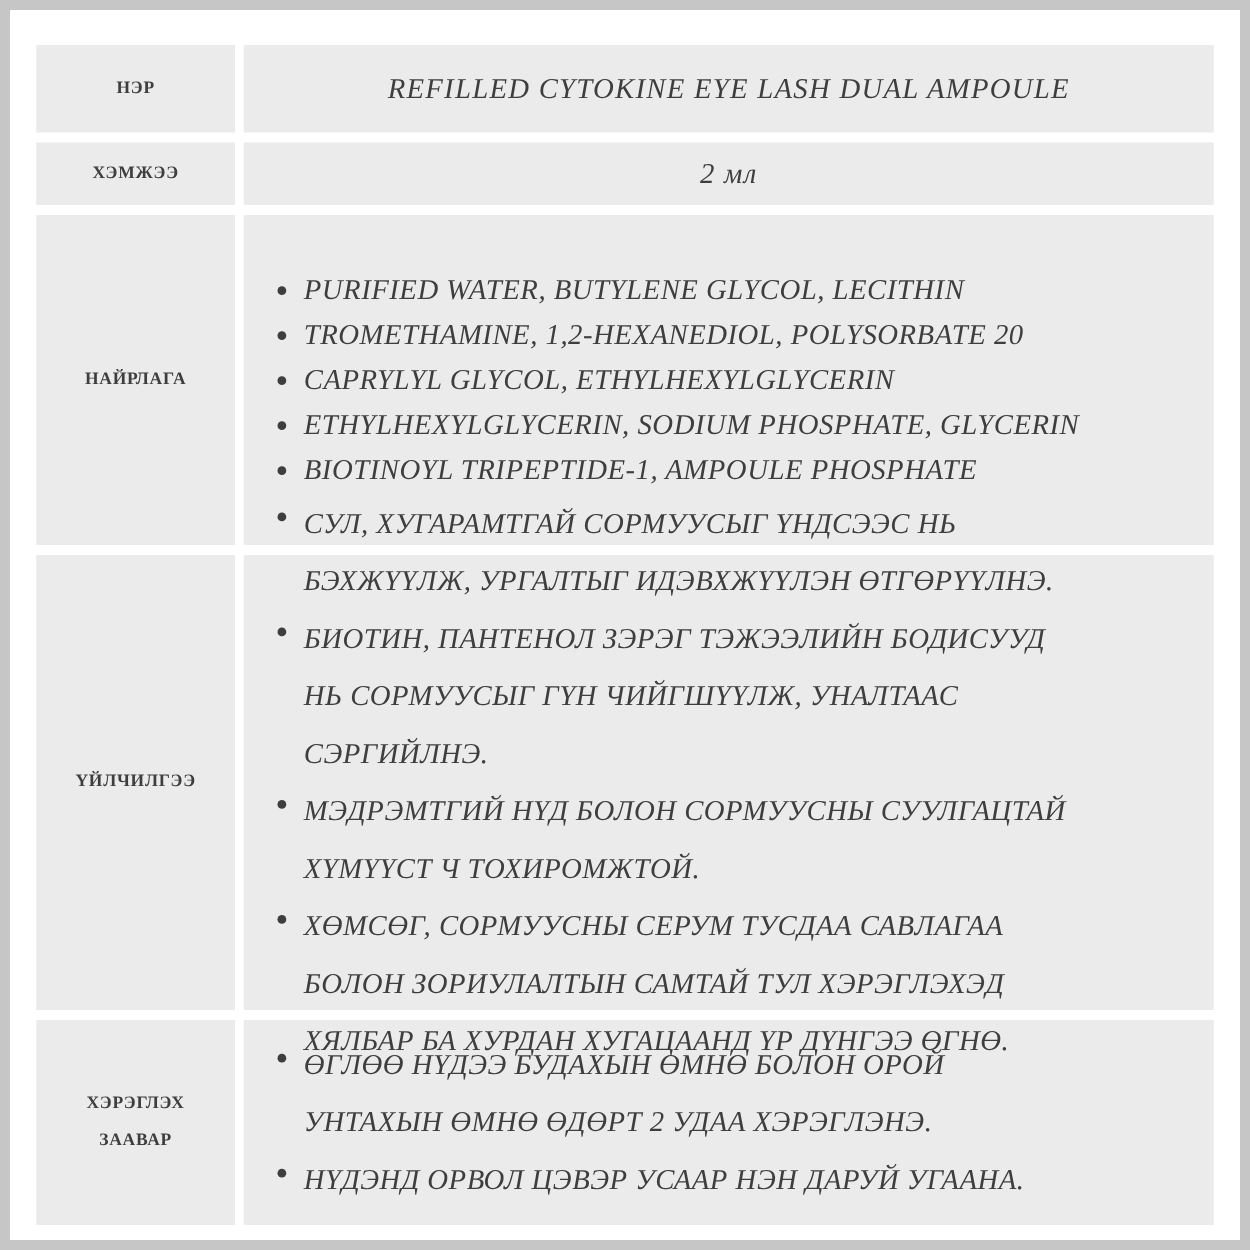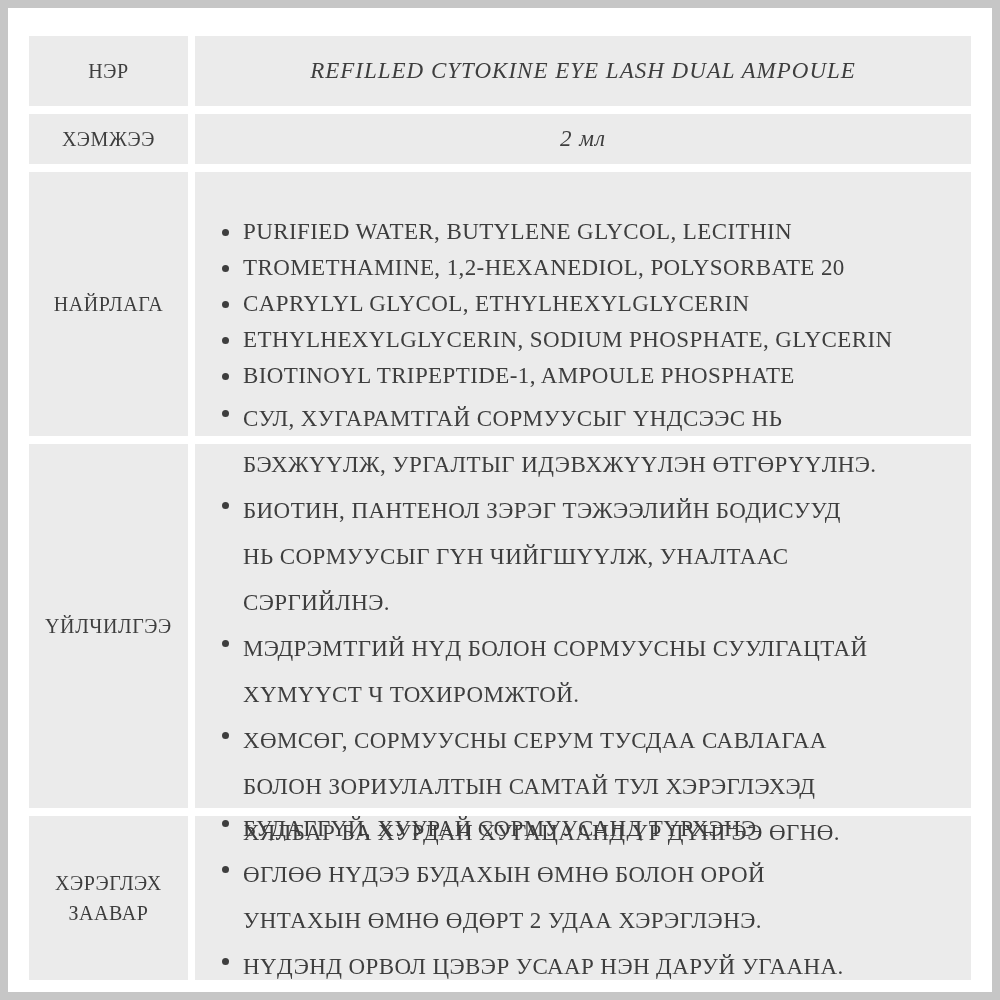--- a/index.html
+++ b/index.html
@@ -26,42 +26,43 @@
     gap: 8px 7px;
   }
   .cell {
     background: #ebebeb;
   }
   .label-cell {
     display: flex;
     align-items: center;
     justify-content: center;
     text-align: center;
-    font-weight: normal;
-    font-size: 20px;
+    font-weight: bold;
+    font-size: 14px;
     letter-spacing: 0.6px;
     white-space: pre-line;
     line-height: 30px;
   }
   .value-cell-center {
     display: flex;
     align-items: center;
     justify-content: center;
     text-align: center;
     font-size: 23px;
     letter-spacing: 1px;
     font-style: italic;
   }
   .list-cell {
     display: flex;
     flex-direction: column;
     justify-content: center;
     padding: 4px 16px 4px 24px;
     font-size: 23px;
     letter-spacing: 0.4px;
+    font-style: italic;
   }
   .list-cell ul {
     list-style: none;
   }
   .bullet-item {
     position: relative;
     padding-left: 24px;
     white-space: pre-line;
   }
   .lh36 .bullet-item { line-height: 36px; }
@@ -114,21 +115,20 @@
           <li class="bullet-item">ХӨМСӨГ, СОРМУУСНЫ СЕРУМ ТУСДАА САВЛАГАА
 БОЛОН ЗОРИУЛАЛТЫН САМТАЙ ТУЛ ХЭРЭГЛЭХЭД
 ХЯЛБАР БА ХУРДАН ХУГАЦААНД ҮР ДҮНГЭЭ ӨГНӨ.</li>
         </ul>
     </div>
 
     <div class="cell label-cell">ХЭРЭГЛЭХ
 ЗААВАР</div>
     <div class="cell list-cell lh34">
       <ul>
-          <li class="bullet-item">БУДАГГҮЙ, ХУУРАЙ СОРМУУСАНД ТҮРХЭНЭ.</li>
           <li class="bullet-item">ӨГЛӨӨ НҮДЭЭ БУДАХЫН ӨМНӨ БОЛОН ОРОЙ
 УНТАХЫН ӨМНӨ ӨДӨРТ 2 УДАА ХЭРЭГЛЭНЭ.</li>
           <li class="bullet-item">НҮДЭНД ОРВОЛ ЦЭВЭР УСААР НЭН ДАРУЙ УГААНА.</li>
         </ul>
     </div>
 
   </div>
 </div>
 
 </body></html>

